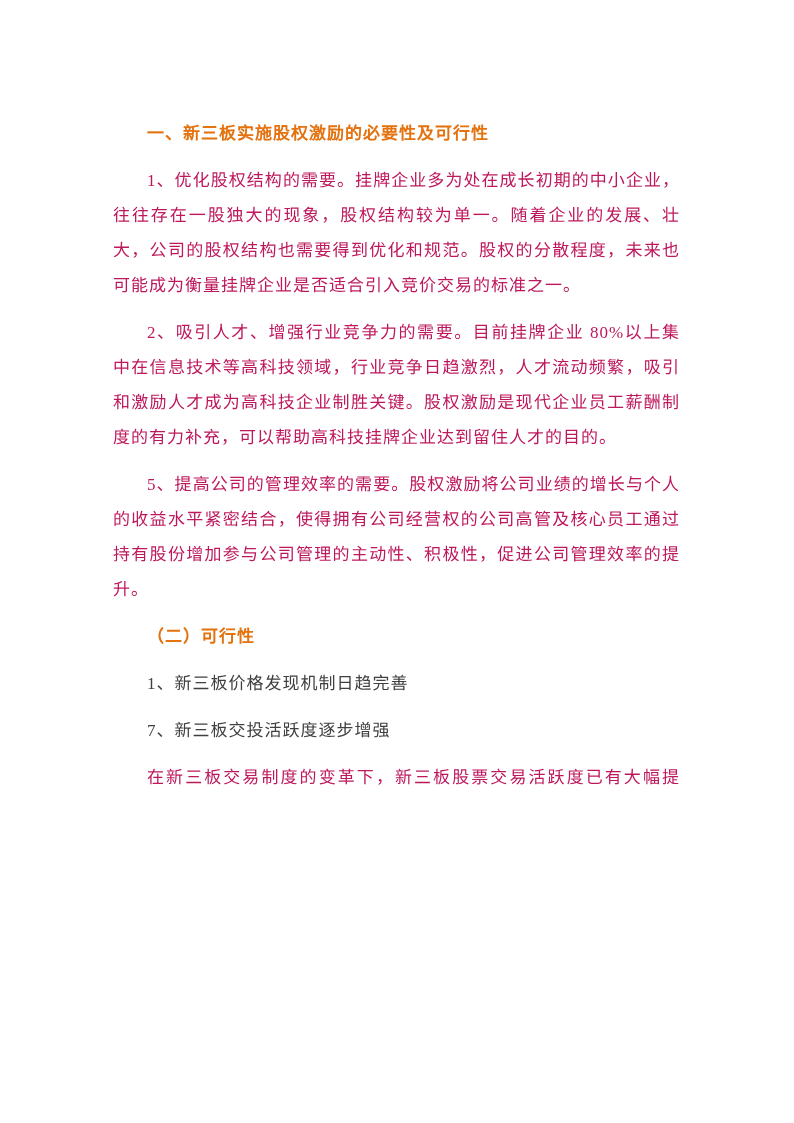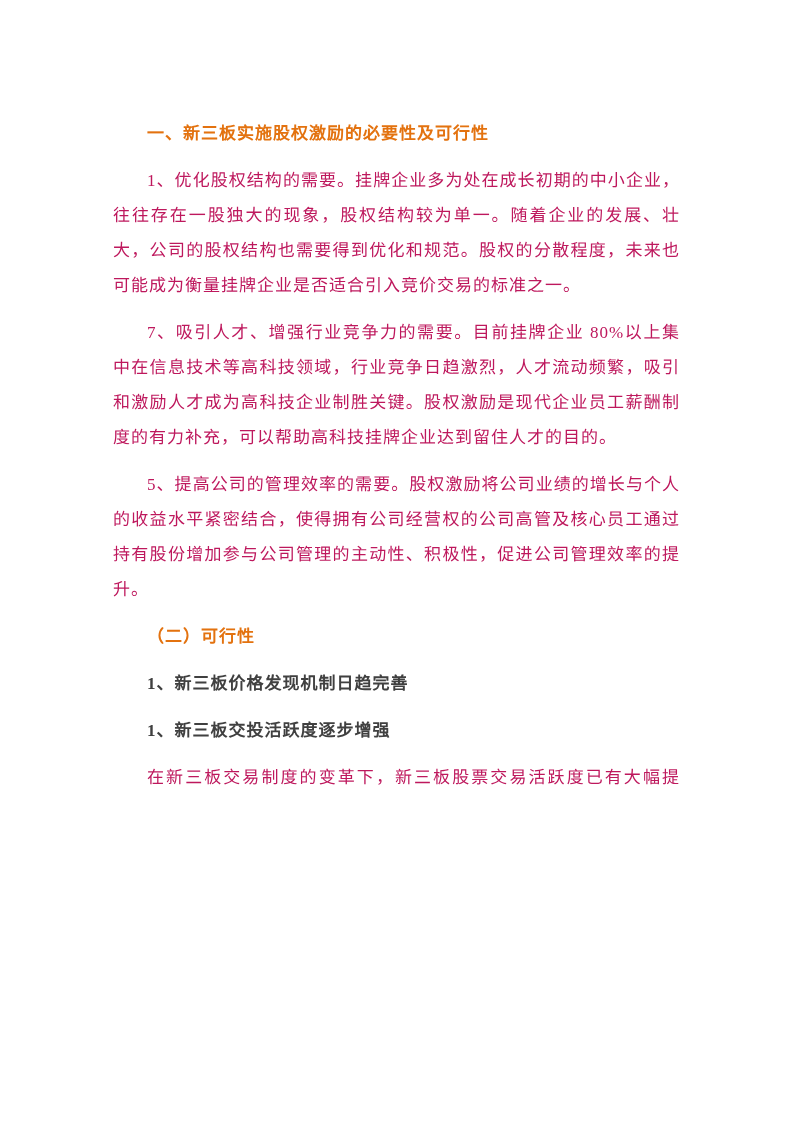--- a/index.html
+++ b/index.html
@@ -31,21 +31,20 @@
   .subsection-heading {
     margin-top: 8px;
   }
   .point-title {
     color: #404040;
     font-size: 17px;
     line-height: 35px;
     letter-spacing: 1px;
     text-indent: 2em;
     margin: 6px 0 12px 0;
-    font-weight: bold;
   }
   .para {
     color: #be185d;
     font-size: 17px;
     line-height: 35px;
     letter-spacing: 1px;
     text-indent: 2em;
     text-align: justify;
     margin: 0 0 12px 0;
   }
@@ -53,26 +52,26 @@
 </head>
 <body>
 
 <div class="page">
 
   <h1 class="section-heading">一、新三板实施股权激励的必要性及可行性</h1>
 
 
   <p class="para">1、优化股权结构的需要。挂牌企业多为处在成长初期的中小企业，往往存在一股独大的现象，股权结构较为单一。随着企业的发展、壮大，公司的股权结构也需要得到优化和规范。股权的分散程度，未来也可能成为衡量挂牌企业是否适合引入竞价交易的标准之一。</p>
 
-  <p class="para">7、吸引人才、增强行业竞争力的需要。目前挂牌企业 80%以上集中在信息技术等高科技领域，行业竞争日趋激烈，人才流动频繁，吸引和激励人才成为高科技企业制胜关键。股权激励是现代企业员工薪酬制度的有力补充，可以帮助高科技挂牌企业达到留住人才的目的。</p>
+  <p class="para">2、吸引人才、增强行业竞争力的需要。目前挂牌企业 80%以上集中在信息技术等高科技领域，行业竞争日趋激烈，人才流动频繁，吸引和激励人才成为高科技企业制胜关键。股权激励是现代企业员工薪酬制度的有力补充，可以帮助高科技挂牌企业达到留住人才的目的。</p>
 
   <p class="para">5、提高公司的管理效率的需要。股权激励将公司业绩的增长与个人的收益水平紧密结合，使得拥有公司经营权的公司高管及核心员工通过持有股份增加参与公司管理的主动性、积极性，促进公司管理效率的提升。</p>
 
   <h2 class="subsection-heading">（二）可行性</h2>
 
   <p class="point-title">1、新三板价格发现机制日趋完善</p>
 
 
-  <p class="point-title">1、新三板交投活跃度逐步增强</p>
+  <p class="point-title">7、新三板交投活跃度逐步增强</p>
 
   <p class="para">在新三板交易制度的变革下，新三板股票交易活跃度已有大幅提升。据业界预测，随着新三板交易制度的完善、挂牌企业将进行自然地分层，而不同层级挂</p>
 
 </div>
 
 </body></html>

